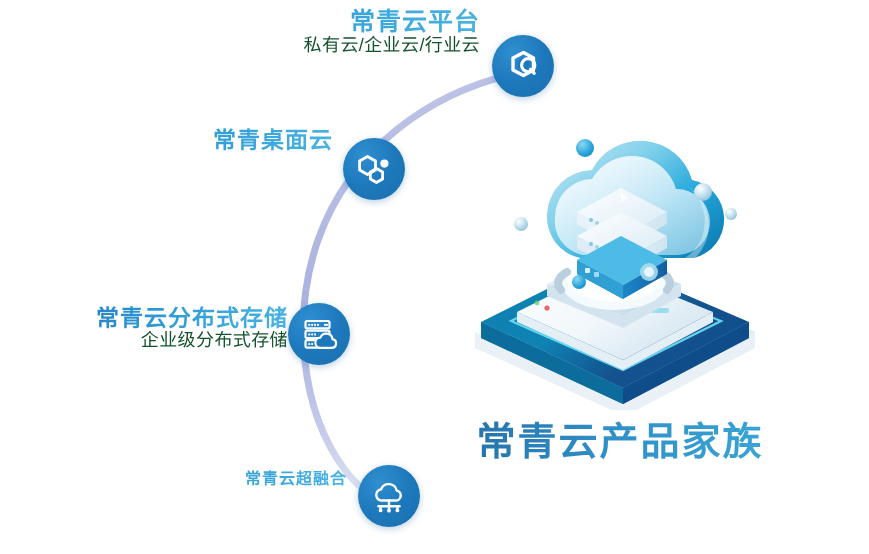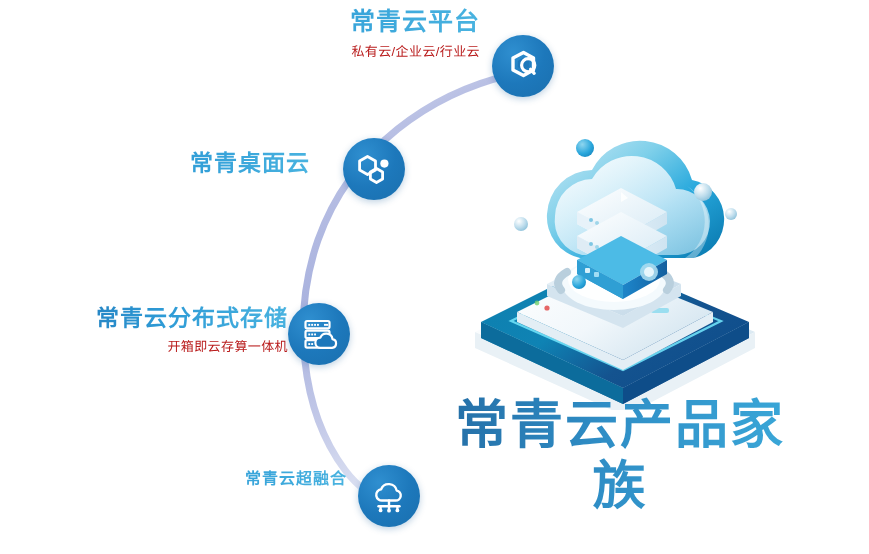--- a/index.html
+++ b/index.html
@@ -21,24 +21,23 @@
   .node .txt{position:absolute;text-align:right;white-space:nowrap;}
   .node .title{
     font-weight:bold;
     letter-spacing:1px;
     background:linear-gradient(100deg,#1f6fb2 0%,#2e9bd6 55%,#49b3e0 100%);
     -webkit-background-clip:text;background-clip:text;
     color:transparent;
     line-height:1.1;
   }
   .node .sub{
-    color:#b91c1c;
-    font-size:13px;
+    color:#14532d;
+    font-size:18px;
     line-height:1.1;
-    margin-top:9px;
     letter-spacing:.4px;
   }
 
   .badge{
     position:absolute;
     border-radius:50%;
     background:radial-gradient(circle at 34% 28%,#2f8fd0 0%,#1d78bb 52%,#1a6fae 100%);
     box-shadow:0 2px 7px rgba(20,90,150,.28);
     display:flex;align-items:center;justify-content:center;
   }
@@ -50,23 +49,23 @@
   #node-desktop .title{font-size:23px;}
   #node-storage .title{font-size:23px;}
   #node-hci .title{font-size:16px;}
 
   
   .hero{position:absolute;left:455px;top:120px;width:330px;height:290px;}
   .hero svg{display:block;}
 
   .hero-title{
     position:absolute;
-    left:455px;top:395px;width:330px;
+    left:455px;top:420px;width:330px;
     text-align:center;
-    font-size:53px;
+    font-size:39px;
     font-weight:bold;
     letter-spacing:2px;
     background:linear-gradient(95deg,#2570a8 0%,#2f8ec6 45%,#3aa7d8 100%);
     -webkit-background-clip:text;background-clip:text;
     color:transparent;
     line-height:1.15;
   }
 </style>
 </head>
 <body>
@@ -98,36 +97,36 @@
       <svg width="40" height="40" viewBox="0 0 40 40">
         <path d="M20.5 6.5 L30.5 12 L30.5 24 L20.5 29.5 L10 24 L10 12 Z" fill="none" stroke="#ffffff" stroke-width="3.4" stroke-linejoin="round"></path>
         <path d="M20.5 12.2 L25.6 15 L25.6 21 L20.5 23.8 L15.4 21 L15.4 15 Z" fill="#1d78bb" stroke="#1d78bb" stroke-width="1"></path>
         <circle cx="25.2" cy="19.2" r="6.6" fill="none" stroke="#ffffff" stroke-width="3.2"></circle>
         <path d="M27.6 23.2 L31.2 27.4" stroke="#ffffff" stroke-width="3.2" stroke-linecap="round"></path>
       </svg>
     </div>
   </div>
 
   <div class="node" id="node-desktop">
-    <div class="txt" style="left:0px;top:151px;width:310px;">
+    <div class="txt" style="left:0px;top:128px;width:310px;padding-left:23px;">
       <div class="title">常青桌面云</div>
     </div>
     <div class="badge" style="left:343px;top:138px;width:62px;height:62px;">
       <svg width="40" height="40" viewBox="0 0 40 40">
         <path d="M13.5 7.5 L21.5 12 L21.5 21 L13.5 25.5 L5.6 21 L5.6 12 Z" fill="none" stroke="#ffffff" stroke-width="2.8" stroke-linejoin="round"></path>
         <path d="M22.5 19.5 L28.6 23 L28.6 30 L22.5 33.5 L16.4 30 L16.4 23 Z" fill="none" stroke="#ffffff" stroke-width="2.8" stroke-linejoin="round"></path>
         <circle cx="30.4" cy="14.6" r="4.1" fill="#ffffff"></circle>
       </svg>
     </div>
   </div>
 
   <div class="node" id="node-storage">
     <div class="txt" style="left:13px;top:306px;width:275px;">
       <div class="title">常青云分布式存储</div>
-      <div class="sub">开箱即云存算一体机</div>
+      <div class="sub">企业级分布式存储</div>
     </div>
     <div class="badge" style="left:288px;top:303px;width:62px;height:62px;">
       <svg width="40" height="40" viewBox="0 0 40 40">
         <rect x="6.5" y="7" width="24" height="7.4" rx="1.6" fill="none" stroke="#ffffff" stroke-width="2.2"></rect>
         <rect x="6.5" y="16.6" width="24" height="7.4" rx="1.6" fill="none" stroke="#ffffff" stroke-width="2.2"></rect>
         <rect x="6.5" y="26.2" width="24" height="7.4" rx="1.6" fill="none" stroke="#ffffff" stroke-width="2.2"></rect>
         <g fill="#ffffff">
           <rect x="9.3" y="9.9" width="1.9" height="1.9"></rect>
           <rect x="12.2" y="9.9" width="1.9" height="1.9"></rect>
           <rect x="15.1" y="9.9" width="1.9" height="1.9"></rect>

